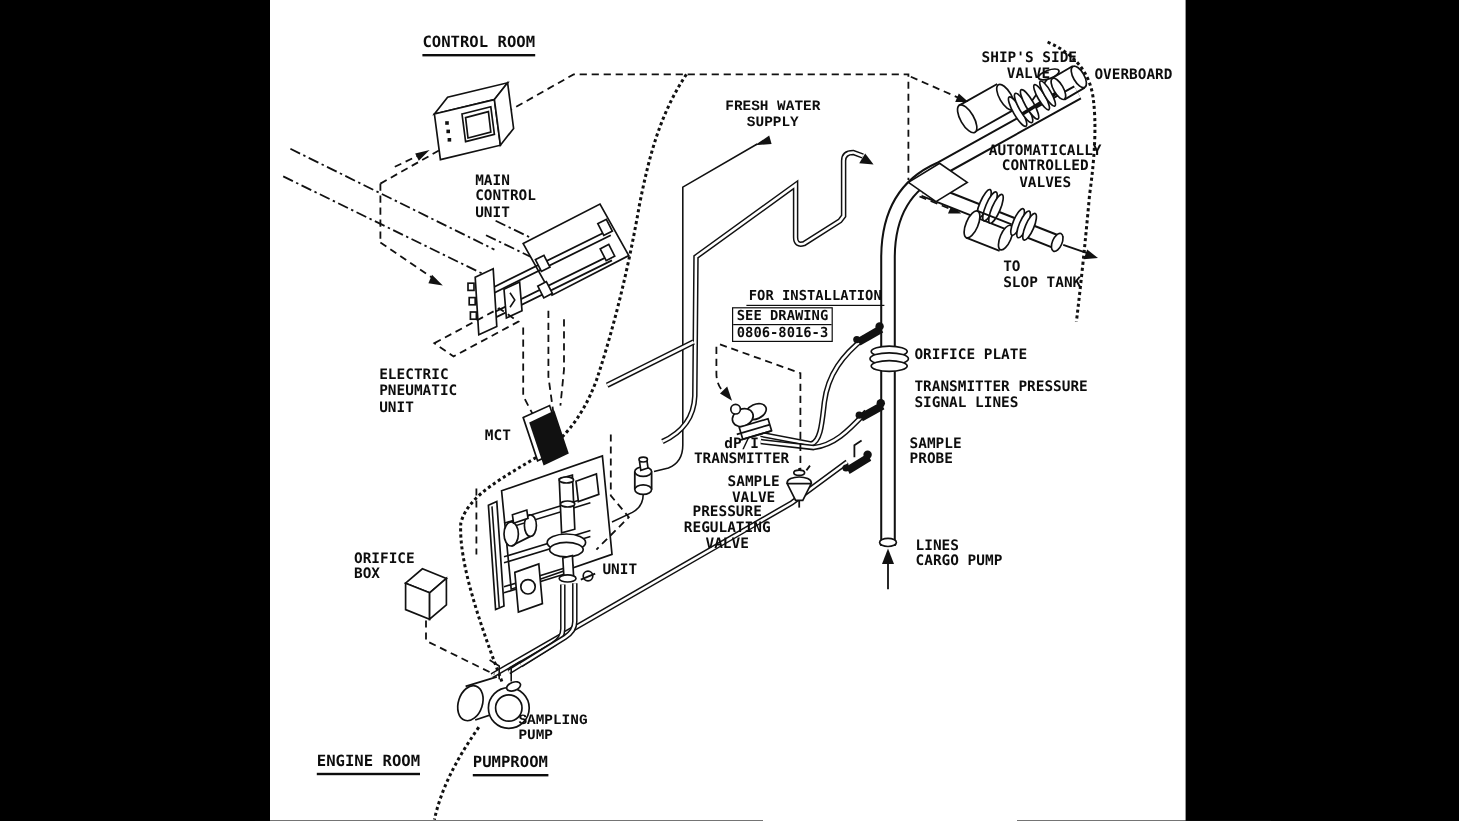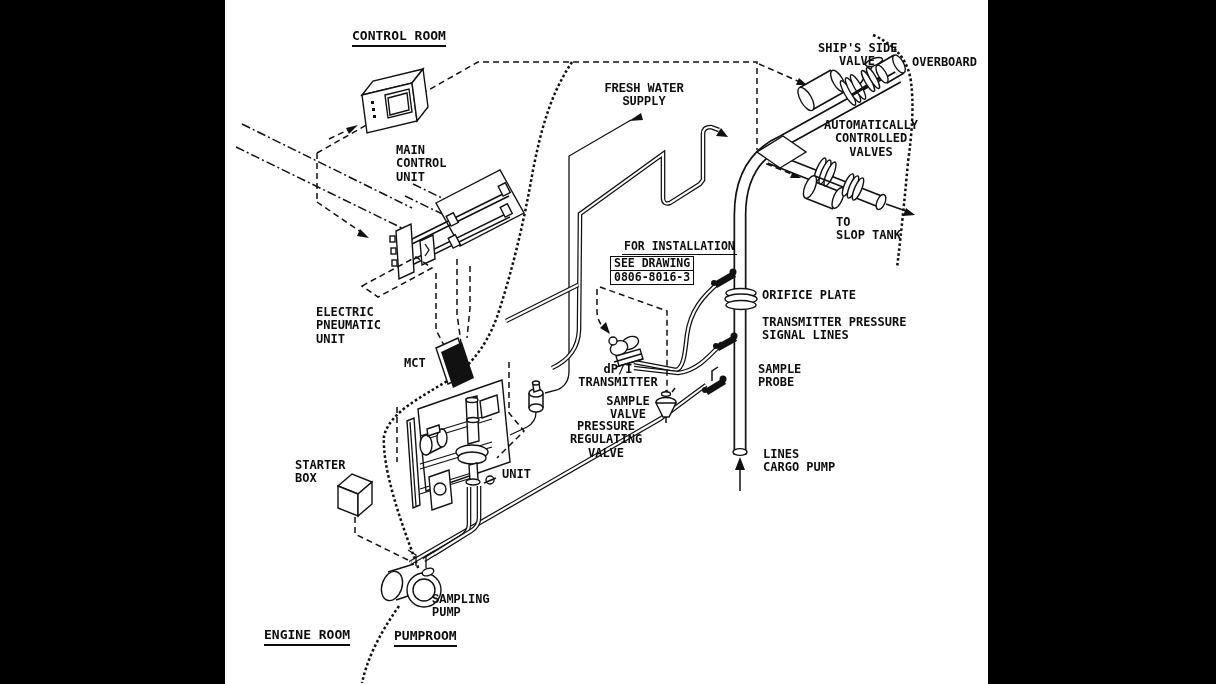--- a/index.html
+++ b/index.html
@@ -357,21 +357,21 @@
     <div>PRESSURE</div>
     <div>REGULATING</div>
     <div>VALVE</div>
   </div>
 
   <div class="lbl" style="left:502px;top:468px;">
     <span>UNIT</span>
   </div>
 
   <div class="lbl" style="left:295px;top:459px;">
-    <div>STARTER</div>
+    <div>ORIFICE</div>
     <div>BOX</div>
   </div>
 
   <div class="lbl" style="left:432px;top:594px;font-family:Liberation Mono, monospace;">
     <div>SAMPLING</div>
     <div>PUMP</div>
   </div>
 
   <div class="lbl room" style="left:264px;top:628px;">
     <span class="u">ENGINE ROOM</span>

